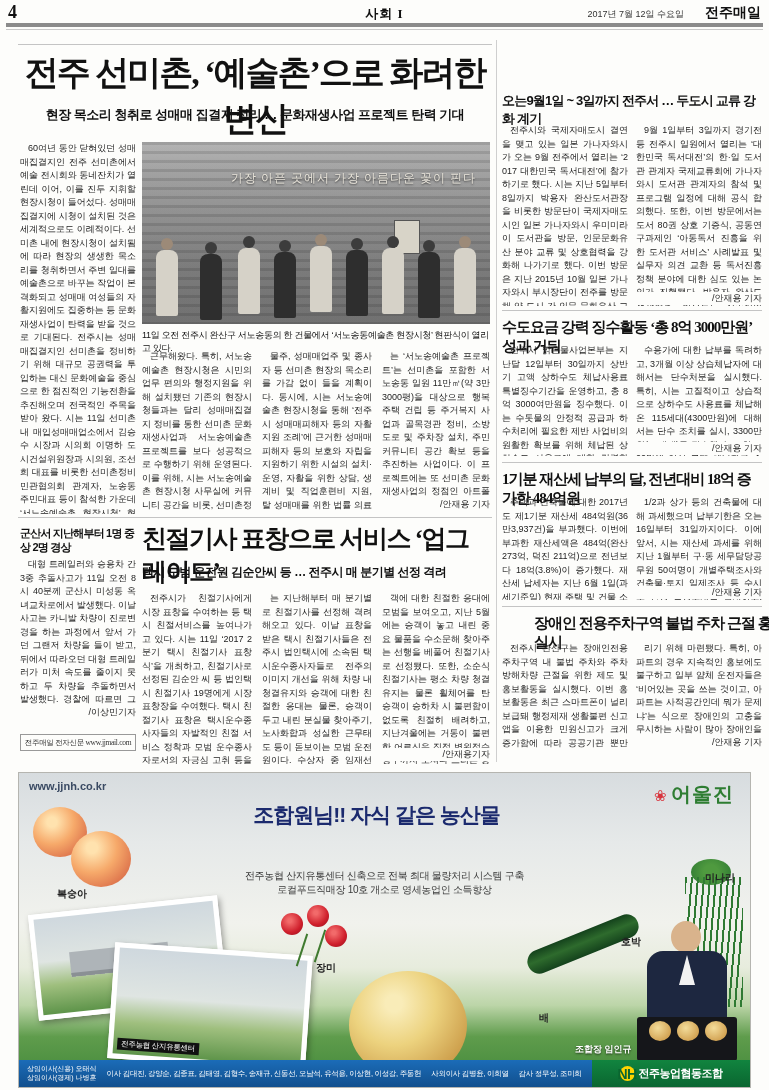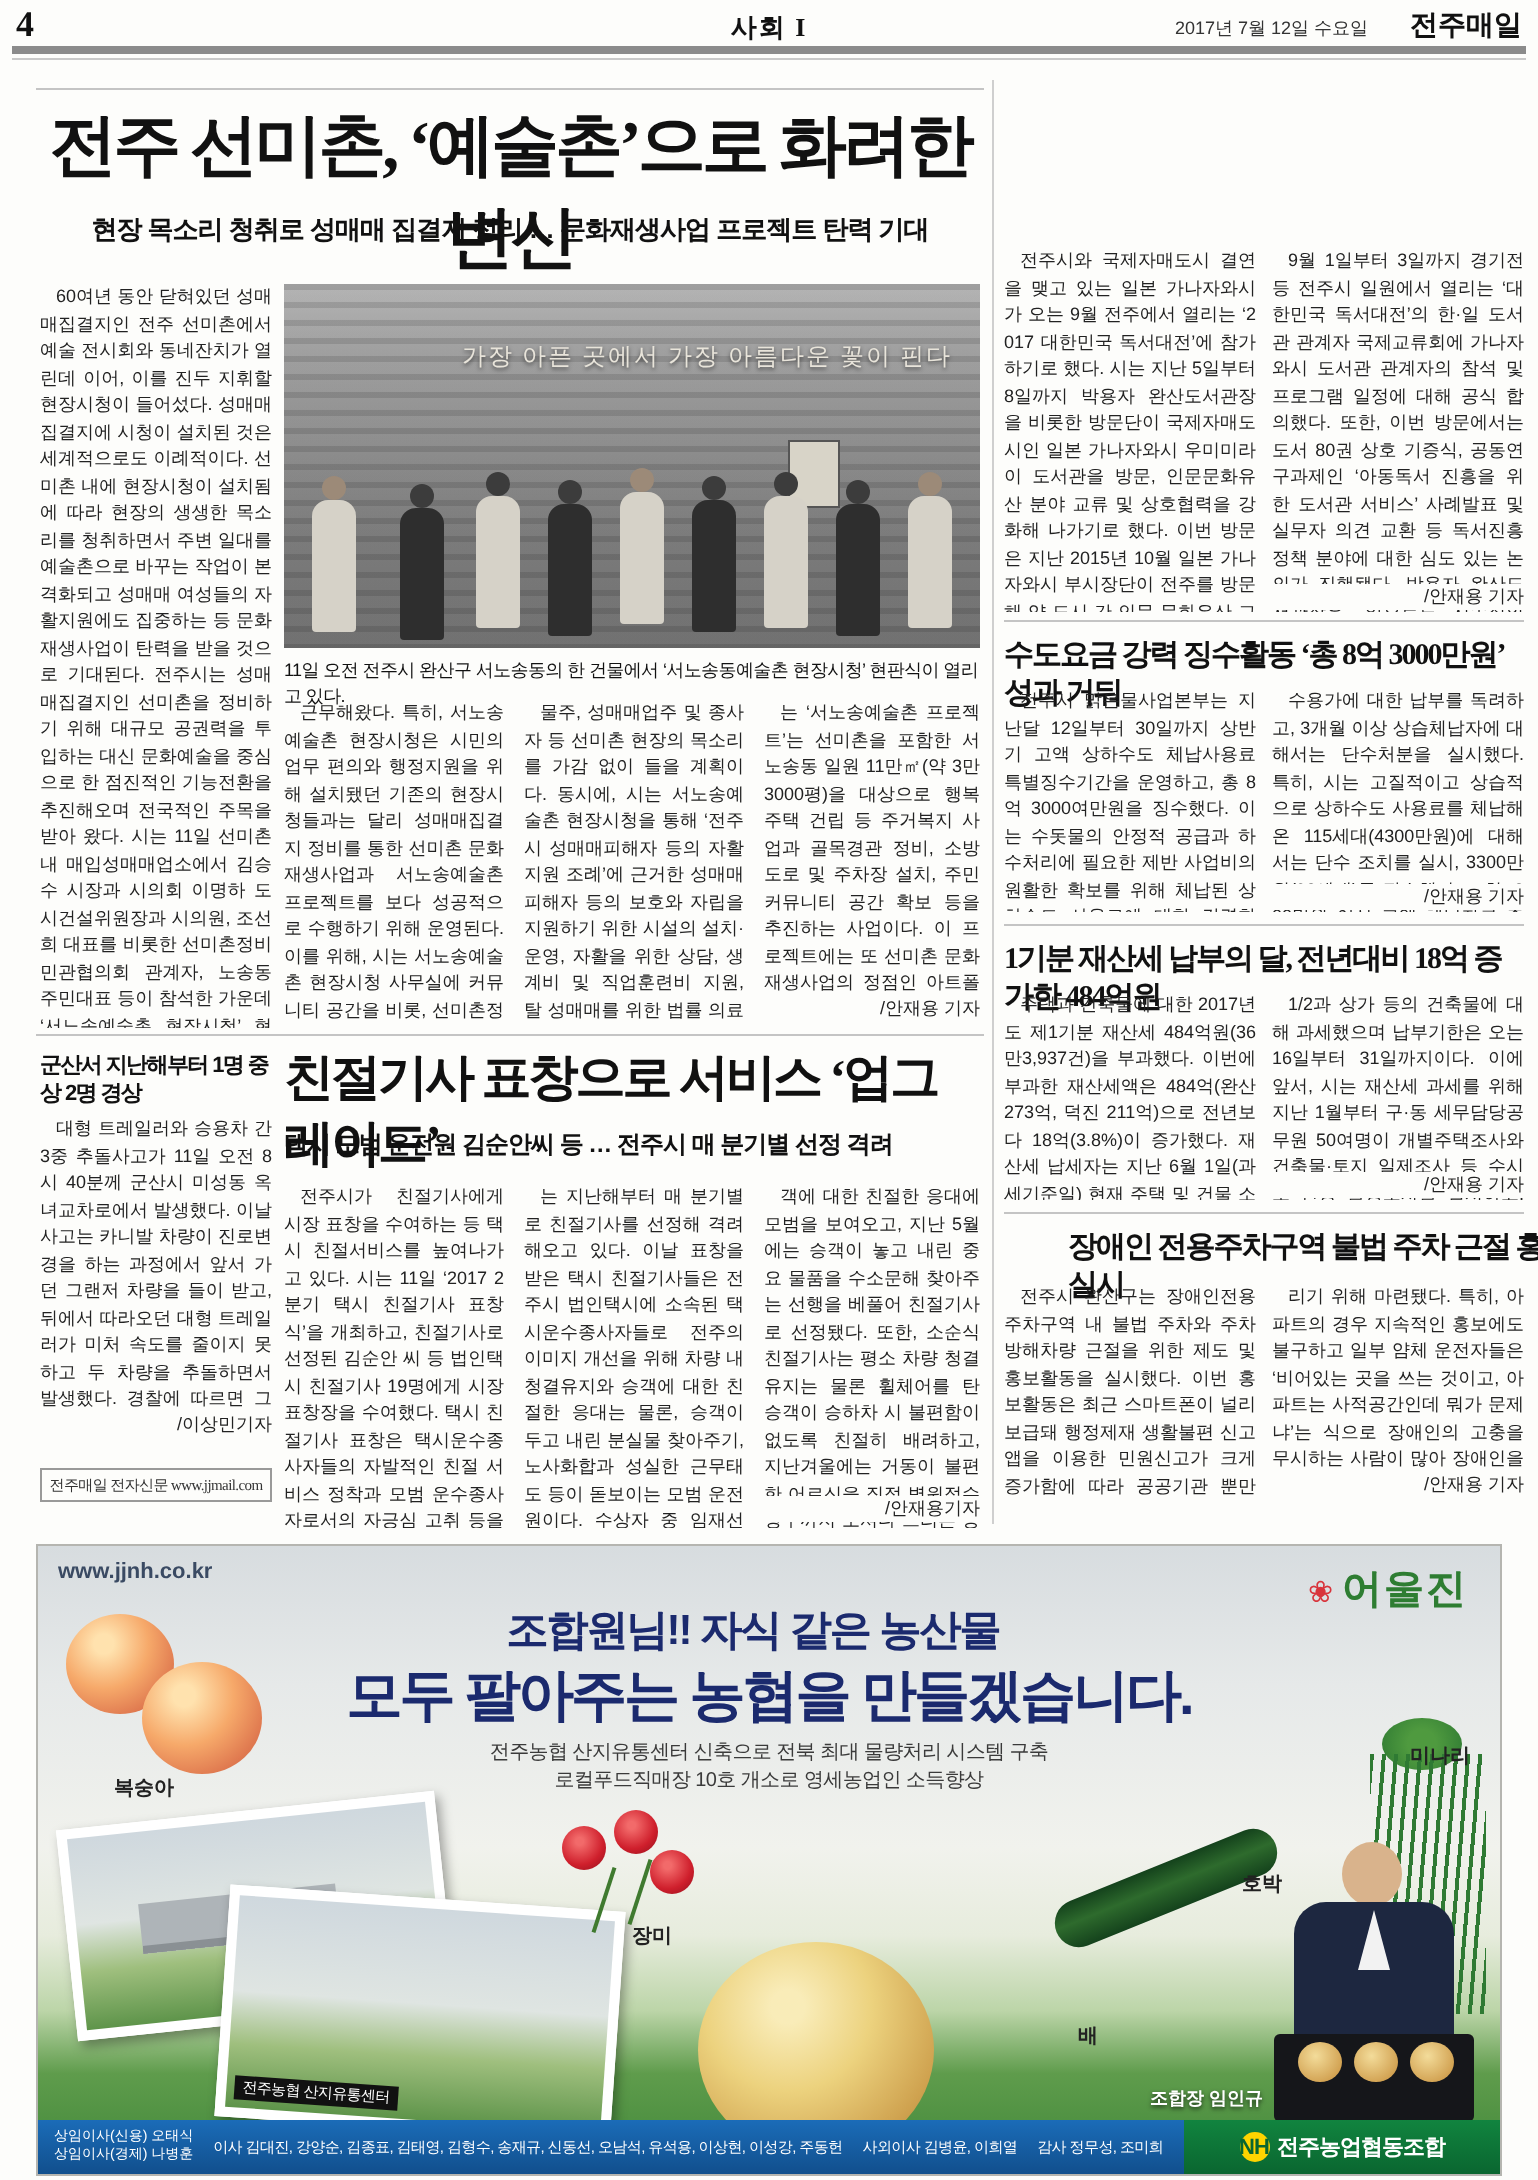--- a/index.html
+++ b/index.html
@@ -86,21 +86,21 @@
   .chairman .torso { position:absolute; left:12px; top:30px; width:80px; height:120px; border-radius:16px 16px 0 0; background:#1d2740; }
   .chairman .shirt { position:absolute; left:44px; top:34px; width:16px; height:30px; background:#f2f2f2; clip-path:polygon(50% 0,100% 100%,0 100%); }
   .chairman .box { position:absolute; left:2px; top:96px; width:100px; height:44px; background:#15161a; border-radius:3px; }
   .chairman .fruit { position:absolute; width:22px; height:20px; border-radius:50%; background:radial-gradient(circle at 40% 35%, #f3dc9a, #cf9d4c 80%); top:100px; }
   .ad-chairman-label { position:absolute; font-size:9px; font-weight:bold; color:#fff; text-shadow:0 1px 2px rgba(0,0,0,.7); }
   .ad-bar { position:absolute; left:0; right:0; bottom:0; height:27px; display:flex; }
   .ad-bar-blue { flex:1; background:linear-gradient(180deg,#1b6cb8,#114f8d); display:flex; align-items:center; gap:10px; padding:0 8px; color:#fff; }
   .ad-bar-blue .stack { display:flex; flex-direction:column; line-height:1.2; font-size:7px; }
   .ad-bar-blue .names { font-size:7.5px; letter-spacing:-0.3px; }
   .ad-bar-green { width:158px; background:linear-gradient(180deg,#11843f,#0a6630); display:flex; align-items:center; justify-content:center; gap:4px; color:#fff; font-weight:bold; font-size:11px; letter-spacing:-0.5px; }
-  .nh-badge { width:15px; height:15px; border-radius:50%; background:#ffd400; color:#0a6630; font-size:11px; font-weight:bold; display:flex; align-items:center; justify-content:center; }
+  .nh-badge { width:15px; height:15px; border-radius:50%; background:#ffd400; color:#0a6630; font-size:14px; font-weight:bold; display:flex; align-items:center; justify-content:center; }
 </style>
 </head>
 <body>
 
 <div class="page">
 
   <div class="hdr-pagenum">4</div>
   <div class="hdr-section">사회 I</div>
   <div class="hdr-date">2017년 7월 12일 수요일</div>
   <div class="hdr-paper">전주매일</div>
@@ -143,20 +143,21 @@
   <div class="byline gunsan-byline">/이상민기자</div>
   <div class="gunsan-promo">전주매일 전자신문  www.jjmail.com</div>
 
   <div class="taxi-headline">친절기사 표창으로 서비스 ‘업그레이드’</div>
   <div class="taxi-subhead">택시 모범 운전원 김순안씨 등 … 전주시 매 분기별 선정 격려</div>
   <div class="body-text taxi-col1">전주시가 친절기사에게 시장 표창을 수여하는 등 택시 친절서비스를 높여나가고 있다. 시는 11일 ‘2017 2분기 택시 친절기사 표창식’을 개최하고, 친절기사로 선정된 김순안 씨 등 법인택시 친절기사 19명에게 시장 표창장을 수여했다. 택시 친절기사 표창은 택시운수종사자들의 자발적인 친절 서비스 정착과 모범 운수종사자로서의 자긍심 고취 등을 통해 시민들의 택시 이용편의를 높이기 위한 것으로, 시</div>
   <div class="body-text taxi-col2">는 지난해부터 매 분기별로 친절기사를 선정해 격려해오고 있다. 이날 표창을 받은 택시 친절기사들은 전주시 법인택시에 소속된 택시운수종사자들로 전주의 이미지 개선을 위해 차량 내 청결유지와 승객에 대한 친절한 응대는 물론, 승객이 두고 내린 분실물 찾아주기, 노사화합과 성실한 근무태도 등이 돋보이는 모범 운전원이다. 수상자 중 임재선 친절기사는 10년 무사고 장기근속자로 단한번의 불편민원 야기없이 안전운행과 승</div>
   <div class="body-text taxi-col3">객에 대한 친절한 응대에 모범을 보여오고, 지난 5월에는 승객이 놓고 내린 중요 물품을 수소문해 찾아주는 선행을 베풀어 친절기사로 선정됐다. 또한, 소순식 친절기사는 평소 차량 청결유지는 물론 휠체어를 탄 승객이 승하차 시 불편함이 없도록 친절히 배려하고, 지난겨울에는 거동이 불편한 어르신을 직접 병원접수 창구까지 모셔다 드리는 등 미담을 보여와 수상자로 결정됐다.</div>
   <div class="byline taxi-byline">/안재용기자</div>
 
+  <div class="r-art-subhead">오는9월1일 ~ 3일까지 전주서 … 두도시 교류 강화 계기</div>
   <div class="body-text r-col" style="left:502px; top:124px; height:182px;">전주시와 국제자매도시 결연을 맺고 있는 일본 가나자와시가 오는 9월 전주에서 열리는 ‘2017 대한민국 독서대전’에 참가하기로 했다. 시는 지난 5일부터 8일까지 박용자 완산도서관장을 비롯한 방문단이 국제자매도시인 일본 가나자와시 우미미라이 도서관을 방문, 인문문화유산 분야 교류 및 상호협력을 강화해 나가기로 했다. 이번 방문은 지난 2015년 10월 일본 가나자와시 부시장단이 전주를 방문해 양 도시 간 인문 문화유산 교류 확대를 위해 도서관 우호 교류협약을 체결한 이후 도서관 간 선진사례 벤치마킹과 정책 교류를 추진하기 위해 이뤄졌다. 특히, 양 도시는 이번 교류에서 오는</div>
   <div class="body-text r-col" style="left:636px; top:124px; height:182px;">9월 1일부터 3일까지 경기전 등 전주시 일원에서 열리는 ‘대한민국 독서대전’의 한·일 도서관 관계자 국제교류회에 가나자와시 도서관 관계자의 참석 및 프로그램 일정에 대해 공식 합의했다. 또한, 이번 방문에서는 도서 80권 상호 기증식, 공동연구과제인 ‘아동독서 진흥을 위한 도서관 서비스’ 사례발표 및 실무자 의견 교환 등 독서진흥 정책 분야에 대한 심도 있는 논의가 진행됐다. 박용자 완산도서관장은 “앞으로도 지속적인 국제교류를 통해 기관 간 상호 자료교환 및 정보공유 등 연계사업을 추진하여 변함없는 우호협력관계를 유지해 나가겠다”고 말했다.</div>
   <div class="byline" style="left:636px; top:292px; width:126px;">/안재용 기자</div>
   <div class="hrule" style="left:502px; top:310px; width:260px;"></div>
 
   <div class="r-headline" style="top:318px;">수도요금 강력 징수활동 ‘총 8억 3000만원’ 성과 거둬</div>
   <div class="body-text r-col" style="left:502px; top:344px; height:112px;">전주시 맑은물사업본부는 지난달 12일부터 30일까지 상반기 고액 상하수도 체납사용료 특별징수기간을 운영하고, 총 8억 3000여만원을 징수했다. 이는 수돗물의 안정적 공급과 하수처리에 필요한 제반 사업비의 원활한 확보를 위해 체납된 상하수도 사용료에 대한 강력한 징수활동에 나선 결과물이다. 시는 3개반 10명으로 구성된 체납 단수반을 권역별·지역별로 투입해 체납</div>
   <div class="body-text r-col" style="left:636px; top:344px; height:112px;">수용가에 대한 납부를 독려하고, 3개월 이상 상습체납자에 대해서는 단수처분을 실시했다. 특히, 시는 고질적이고 상습적으로 상하수도 사용료를 체납해온 115세대(4300만원)에 대해서는 단수 조치를 실시, 3300만원(92세대)를 징수했다. 또한, 300만원 이상 고액 체납자를 중점 관리해 4000만원을 징수하고, 부동산과 차량 등 소유재산을 조사해 압류하고 있다.</div>
   <div class="byline" style="left:636px; top:442px; width:126px;">/안재용 기자</div>
   <div class="hrule" style="left:502px; top:462px; width:260px;"></div>
@@ -174,21 +175,20 @@
 
   <div class="ad">
     <div class="ad-url">www.jjnh.co.kr</div>
 
     <div class="ad-brand">
       <span class="flower">❀</span>
       <span class="brand-name">어울진</span>
     </div>
 
     <div class="ad-h1">조합원님!! 자식 같은 농산물</div>
-    <div class="ad-h2">모두 팔아주는 농협을 만들겠습니다.</div>
     <div class="ad-sub" style="top:96px;">전주농협 산지유통센터 신축으로 전북 최대 물량처리 시스템 구축</div>
     <div class="ad-sub" style="top:110px;">로컬푸드직매장 10호 개소로 영세농업인 소득향상</div>
 
     <div class="peach" style="left:14px; top:34px;"></div>
     <div class="peach" style="left:52px; top:58px; width:60px; height:56px;"></div>
     <div class="ad-label" style="left:38px; top:114px;">복숭아</div>
 
     <div class="ad-photo" style="left:14px; top:132px; width:190px; height:106px; transform:rotate(-6deg);">
       <div class="ph-inner">
         <div class="ph-building"></div>

